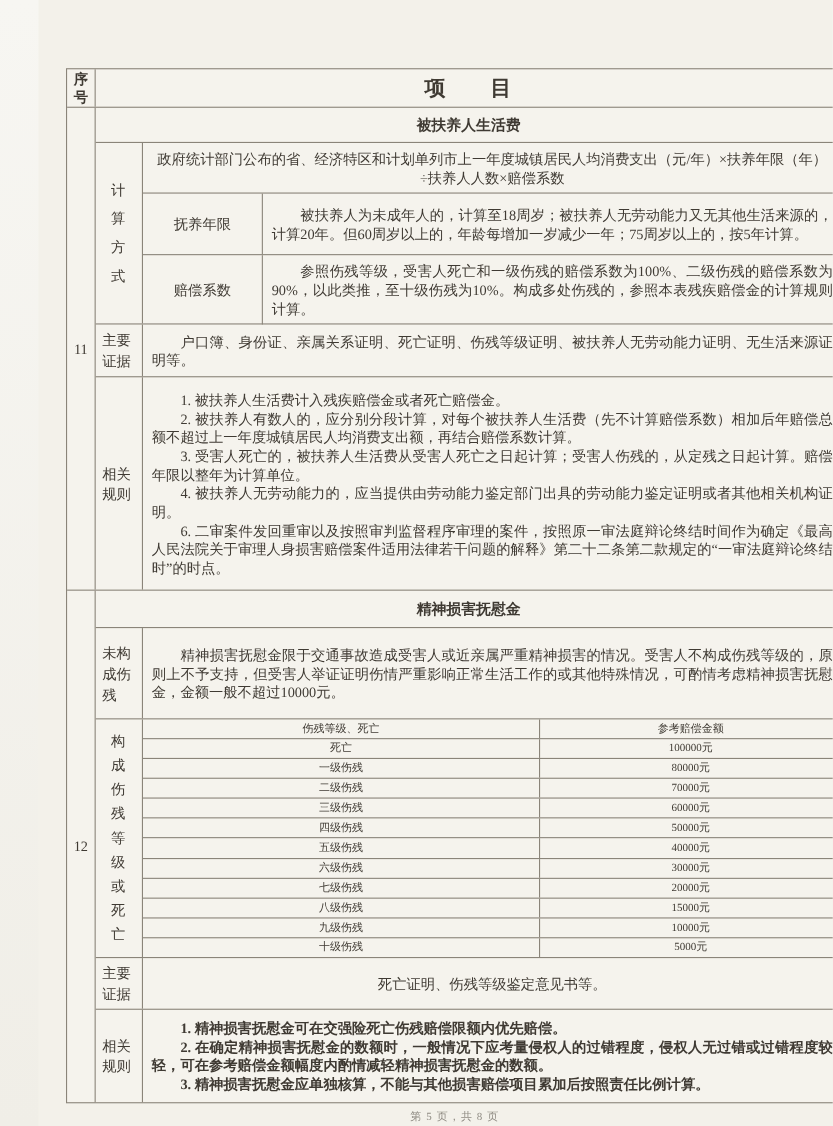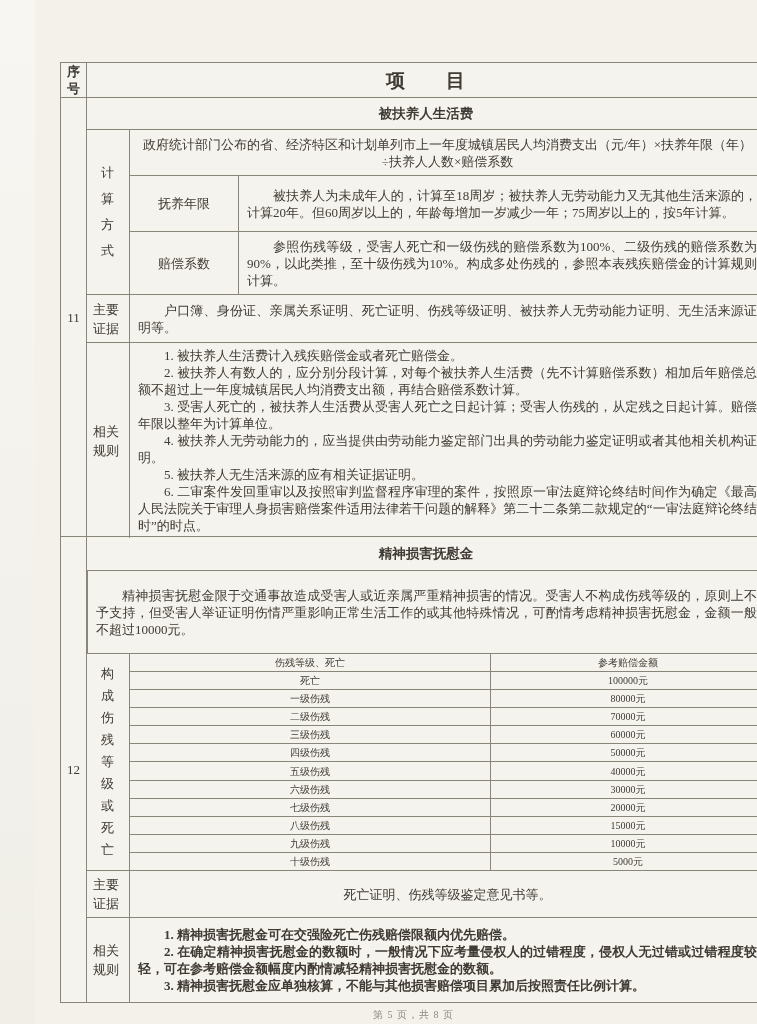--- a/index.html
+++ b/index.html
@@ -118,34 +118,36 @@
         <div class="row bt" style="flex:1;">
           <div class="label-col">
             <div class="vlabel v2">相关规则</div>
           </div>
           <div class="bl" style="flex:1;display:flex;align-items:center;">
             <div class="rules">
               <p>1. 被扶养人生活费计入残疾赔偿金或者死亡赔偿金。</p>
               <p>2. 被扶养人有数人的，应分别分段计算，对每个被扶养人生活费（先不计算赔偿系数）相加后年赔偿总额不超过上一年度城镇居民人均消费支出额，再结合赔偿系数计算。</p>
               <p>3. 受害人死亡的，被扶养人生活费从受害人死亡之日起计算；受害人伤残的，从定残之日起计算。赔偿年限以整年为计算单位。</p>
               <p>4. 被扶养人无劳动能力的，应当提供由劳动能力鉴定部门出具的劳动能力鉴定证明或者其他相关机构证明。</p>
-              <p>5. 被扶养人无生活来源的应有相关证据证明。</p>
               <p>6. 二审案件发回重审以及按照审判监督程序审理的案件，按照原一审法庭辩论终结时间作为确定《最高人民法院关于审理人身损害赔偿案件适用法律若干问题的解释》第二十二条第二款规定的“一审法庭辩论终结时”的时点。</p>
             </div>
           </div>
         </div>
       </div>
     </div>
 
     <div class="row bt" style="flex:1;">
       <div class="seq-col">12</div>
       <div class="grow bl">
         <div class="row cell title-row" style="height:33px;flex:0 0 33px;">精神损害抚慰金</div>
 
         <div class="row bt" style="height:83px;flex:0 0 83px;">
+          <div class="label-col">
+            <div class="vlabel v2">未构成伤残</div>
+          </div>
           <div class="cell bl">
             <div class="txt just indent">
                 <p>精神损害抚慰金限于交通事故造成受害人或近亲属严重精神损害的情况。受害人不构成伤残等级的，原则上不予支持，但受害人举证证明伤情严重影响正常生活工作的或其他特殊情况，可酌情考虑精神损害抚慰金，金额一般不超过10000元。</p>
               </div>
           </div>
         </div>
 
         <div class="row bt" style="height:217px;flex:0 0 217px;">
           <div class="label-col">
             <div class="vlabel v1 tight">构成伤残等级或死亡</div>

